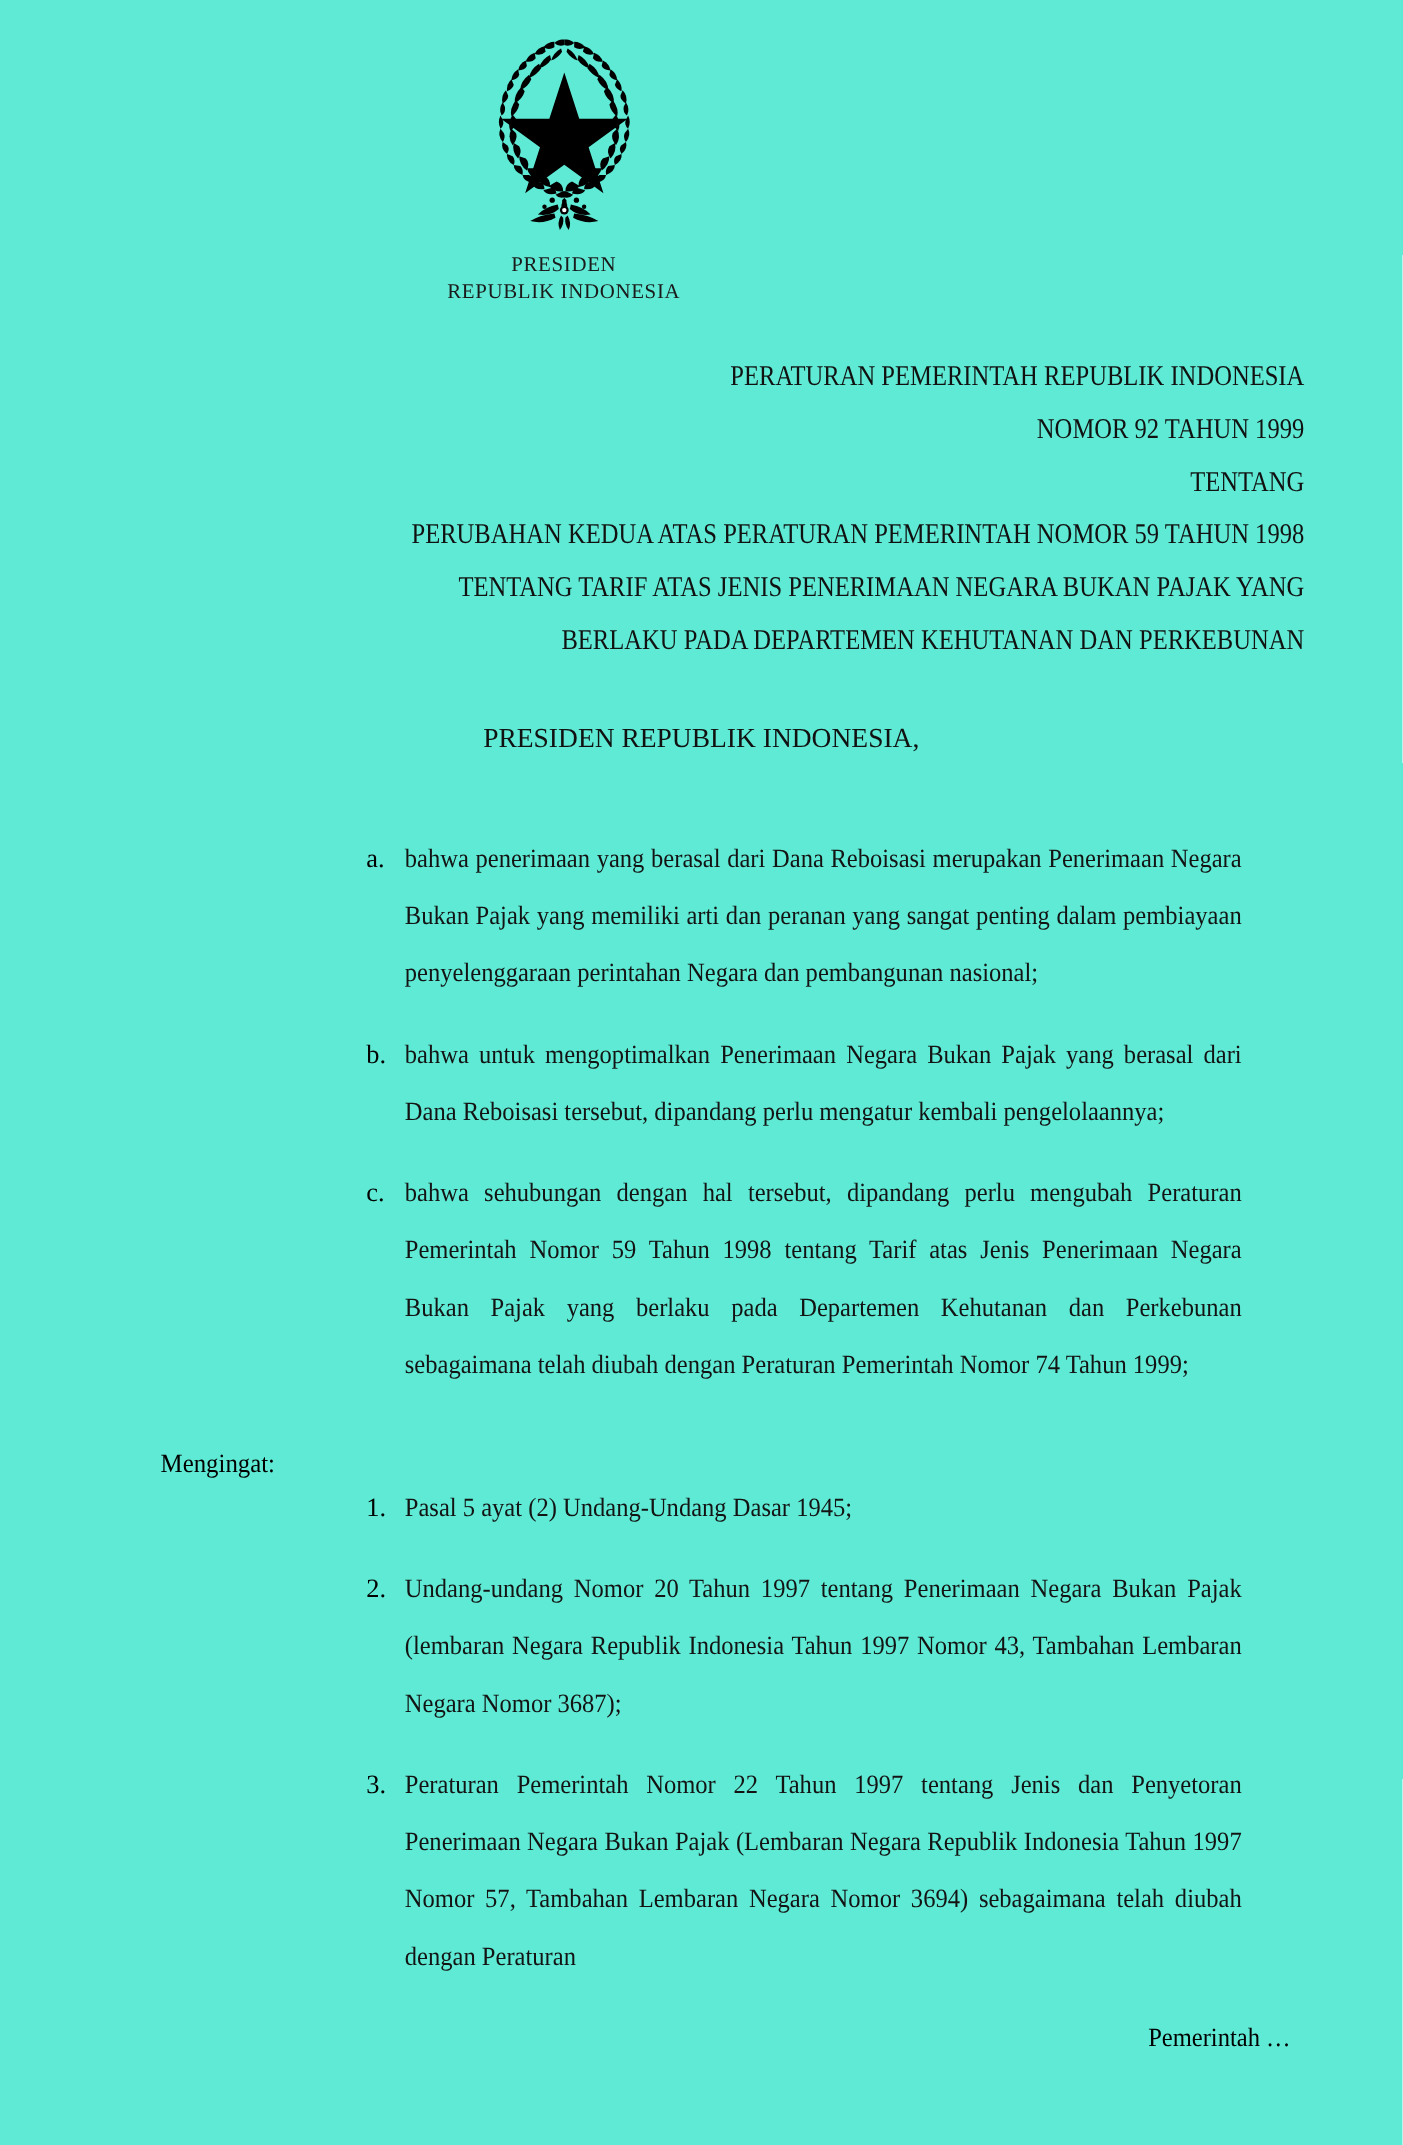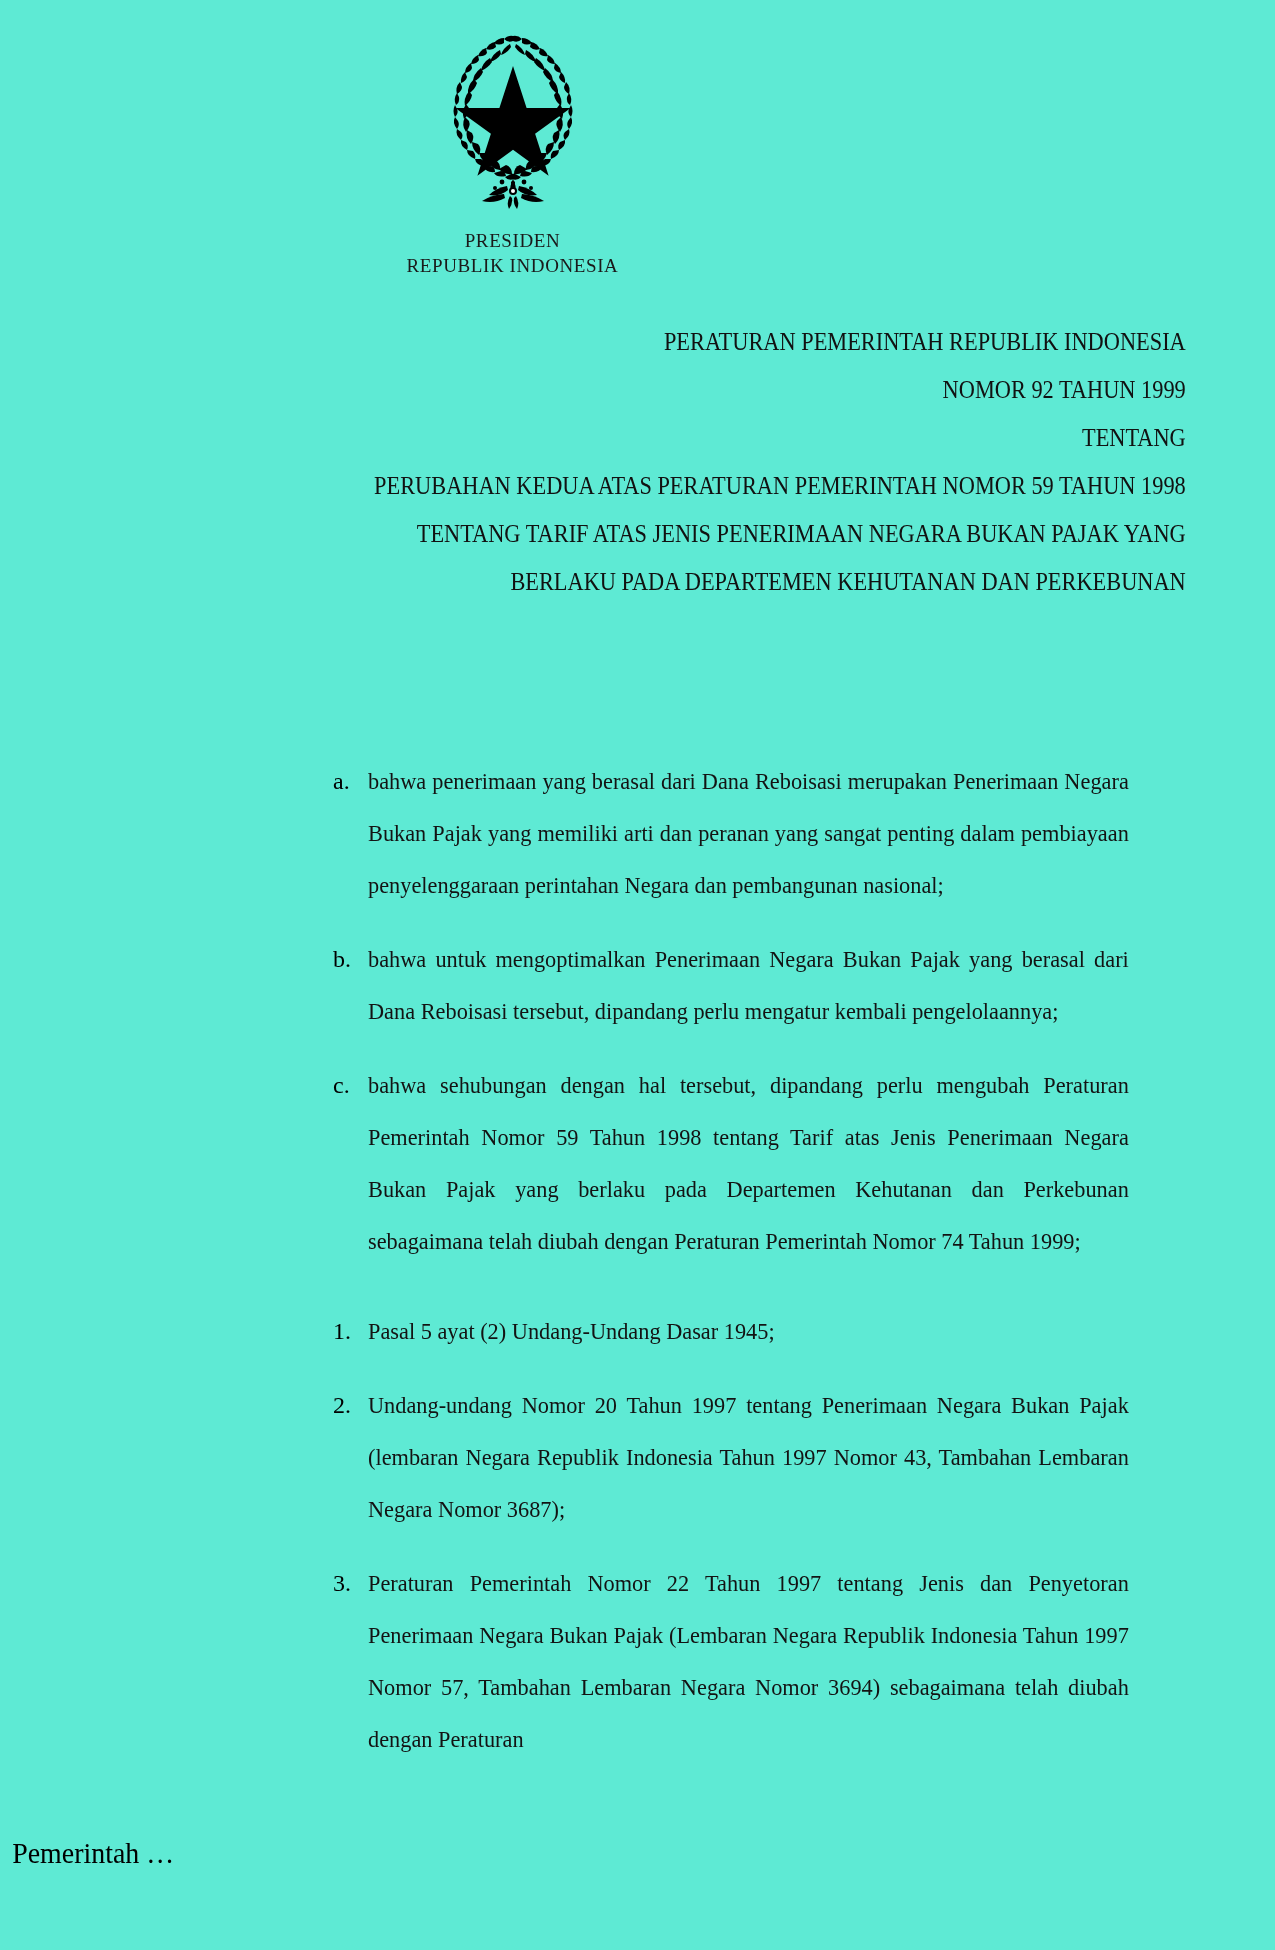--- a/index.html
+++ b/index.html
@@ -149,23 +149,24 @@
   .item-text.no-justify { text-align: left; }
 
   .group-gap { height: 38px; }
 
   
   .catchword {
     position: absolute;
     left: 0;
     top: 1836px;
     width: 1129px;
-    text-align: left;
-    font-size: 30px;
+    text-align: right;
+    font-size: 24px;
     line-height: 34px;
+    padding-left: 44px;
   }
   .catchword span {
     display: inline-block;
     transform: scaleX(0.93);
     transform-origin: right center;
   }
 </style>
 </head>
 <body>
 
@@ -280,20 +281,23 @@
 
   <div class="title-block">
     <span class="title-line">PERATURAN PEMERINTAH REPUBLIK INDONESIA</span>
     <span class="title-line">NOMOR 92 TAHUN 1999</span>
     <span class="title-line">TENTANG</span>
     <span class="title-line">PERUBAHAN KEDUA ATAS PERATURAN PEMERINTAH NOMOR 59 TAHUN 1998</span>
     <span class="title-line">TENTANG TARIF ATAS JENIS PENERIMAAN NEGARA BUKAN PAJAK YANG</span>
     <span class="title-line">BERLAKU PADA DEPARTEMEN KEHUTANAN DAN PERKEBUNAN</span>
   </div>
 
+  <div class="enacting">
+    <span class="enacting-line">PRESIDEN REPUBLIK INDONESIA,</span>
+  </div>
 
   <div class="body-area">
 
     <div class="clause-group">
       <ul class="items">
         <li class="item">
           <span class="item-marker">a.</span>
           <span class="item-text">bahwa penerimaan yang berasal dari Dana Reboisasi merupakan Penerimaan Negara Bukan Pajak yang memiliki arti dan peranan yang sangat penting dalam pembiayaan penyelenggaraan perintahan Negara dan pembangunan nasional;</span>
         </li>
         <li class="item">
@@ -303,20 +307,23 @@
         <li class="item">
           <span class="item-marker">c.</span>
           <span class="item-text">bahwa sehubungan dengan hal tersebut, dipandang perlu mengubah Peraturan Pemerintah Nomor 59 Tahun 1998 tentang Tarif atas Jenis Penerimaan Negara Bukan Pajak yang berlaku pada Departemen Kehutanan dan Perkebunan sebagaimana telah diubah dengan Peraturan Pemerintah Nomor 74 Tahun 1999;</span>
         </li>
       </ul>
     </div>
 
     <div class="group-gap"></div>
 
     <div class="clause-group">
+      <div class="clause-row">
+        <span class="clause-label">Mengingat:</span>
+      </div>
       <ul class="items">
         <li class="item">
           <span class="item-marker">1.</span>
           <span class="item-text no-justify">Pasal 5 ayat (2) Undang-Undang Dasar 1945;</span>
         </li>
         <li class="item">
           <span class="item-marker">2.</span>
           <span class="item-text">Undang-undang Nomor 20 Tahun 1997 tentang Penerimaan Negara Bukan Pajak (lembaran Negara Republik Indonesia Tahun 1997 Nomor 43, Tambahan Lembaran Negara Nomor 3687);</span>
         </li>
         <li class="item">

